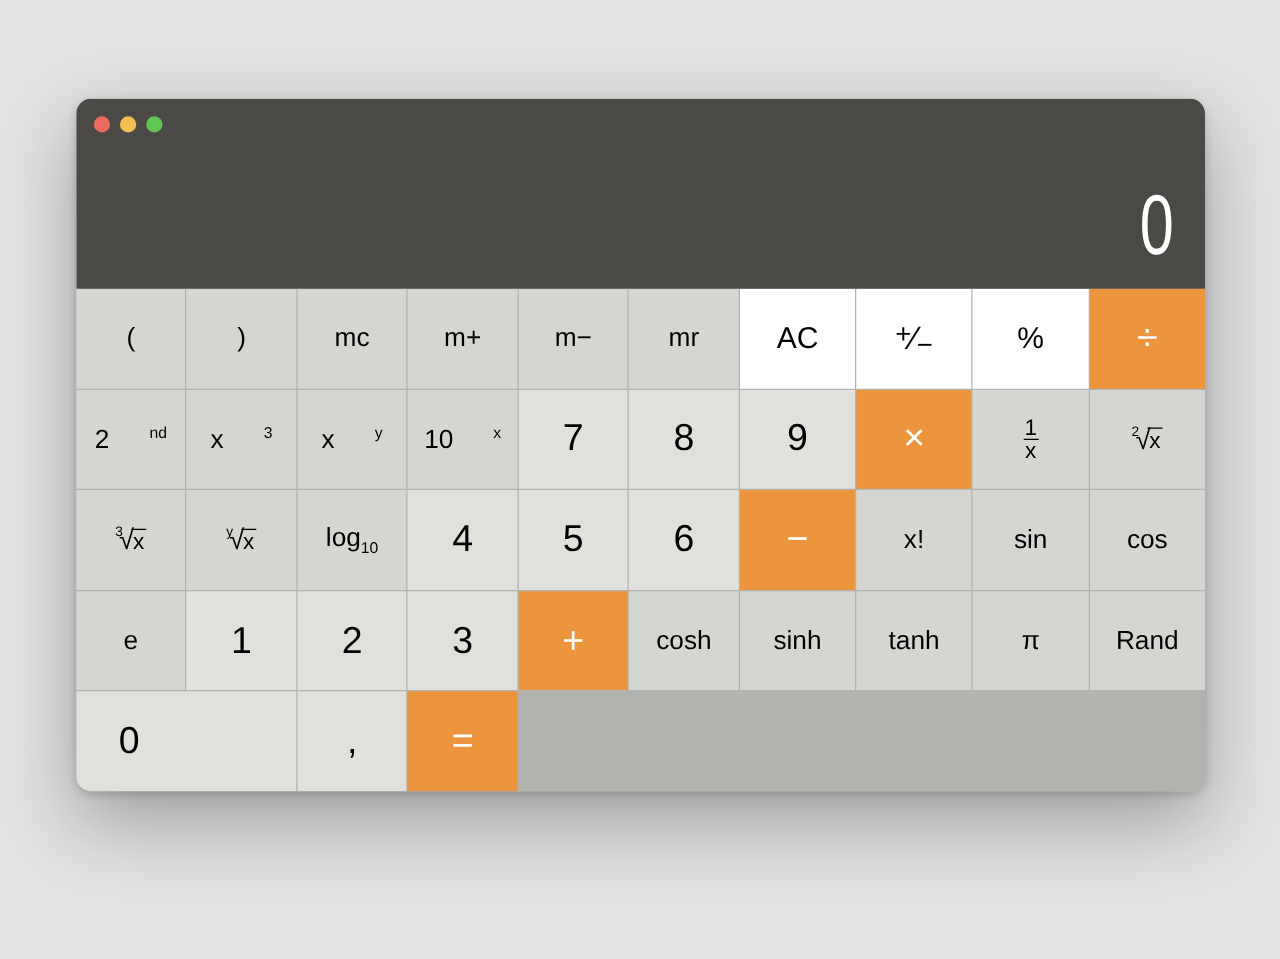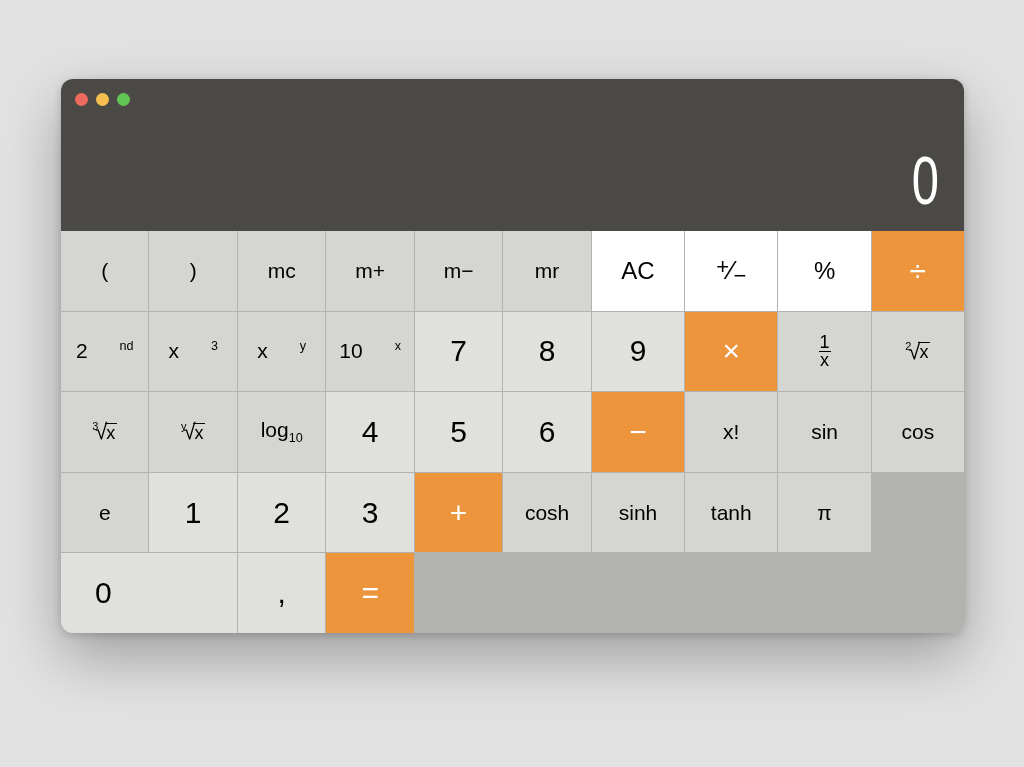--- a/index.html
+++ b/index.html
@@ -192,17 +192,18 @@
     <div class="key sci">e</div>
     <div class="key num">1</div>
     <div class="key num">2</div>
     <div class="key num">3</div>
     <div class="key op">+</div>
 
     <div class="key sci">cosh</div>
     <div class="key sci">sinh</div>
     <div class="key sci">tanh</div>
     <div class="key sci">π</div>
+    <div class="key sci">Rand</div>
     <div class="key num span2">0</div>
     <div class="key num">,</div>
     <div class="key op">=</div>
   </div>
 </div>
 
 </body></html>

